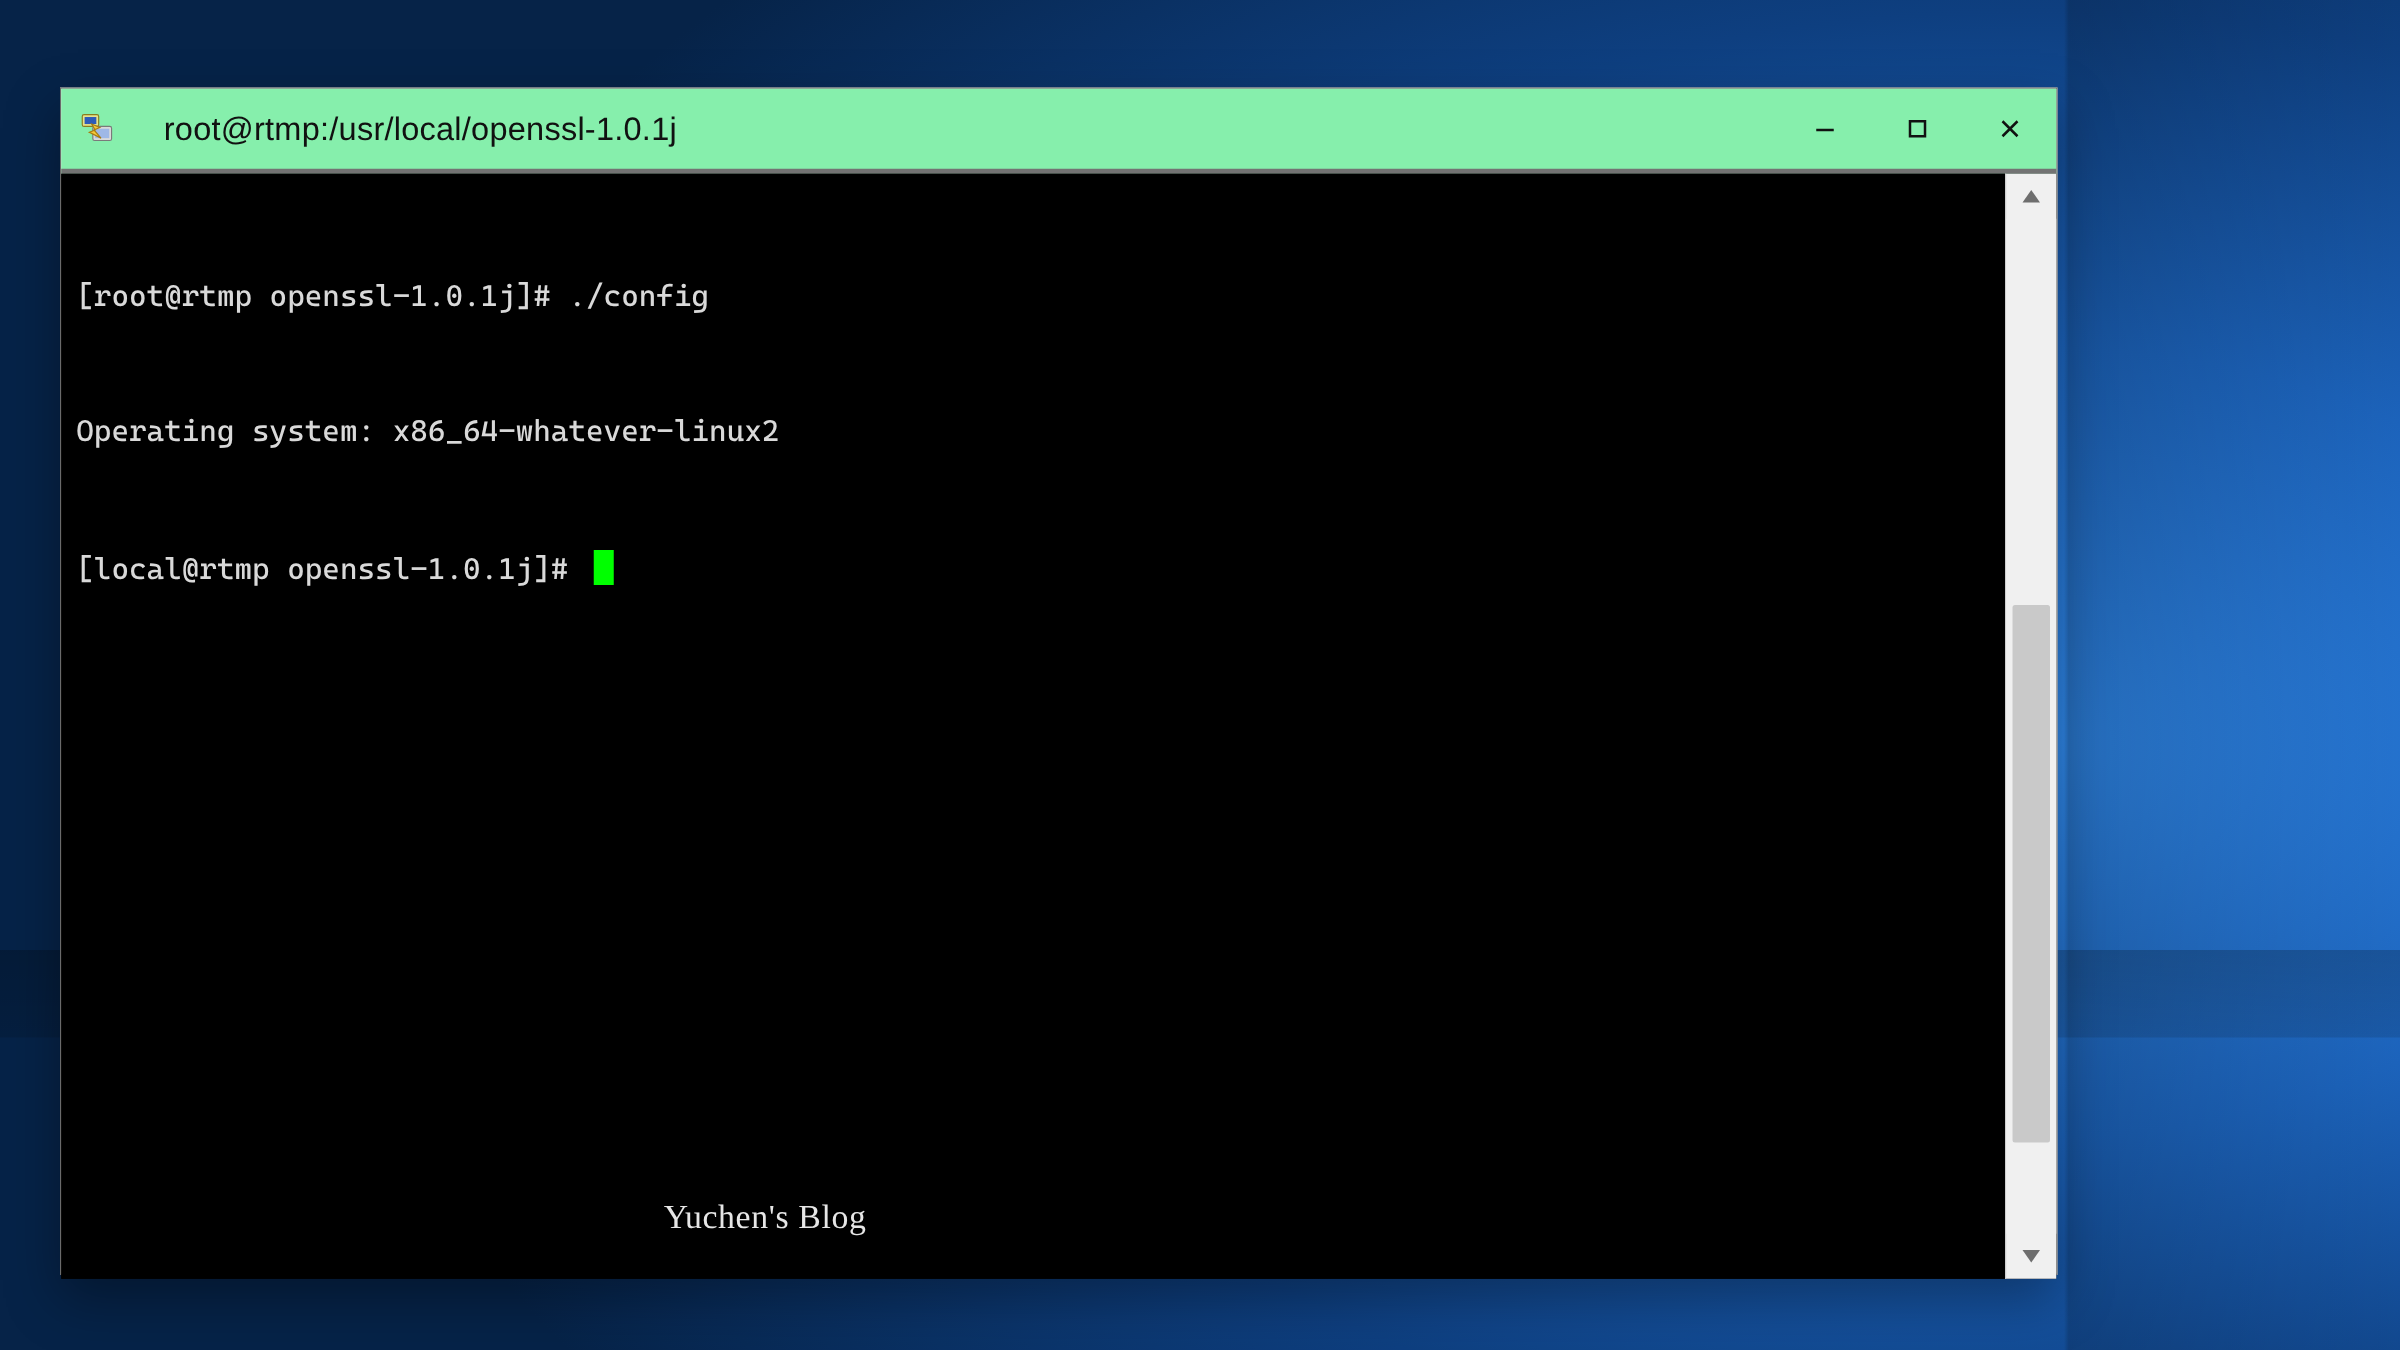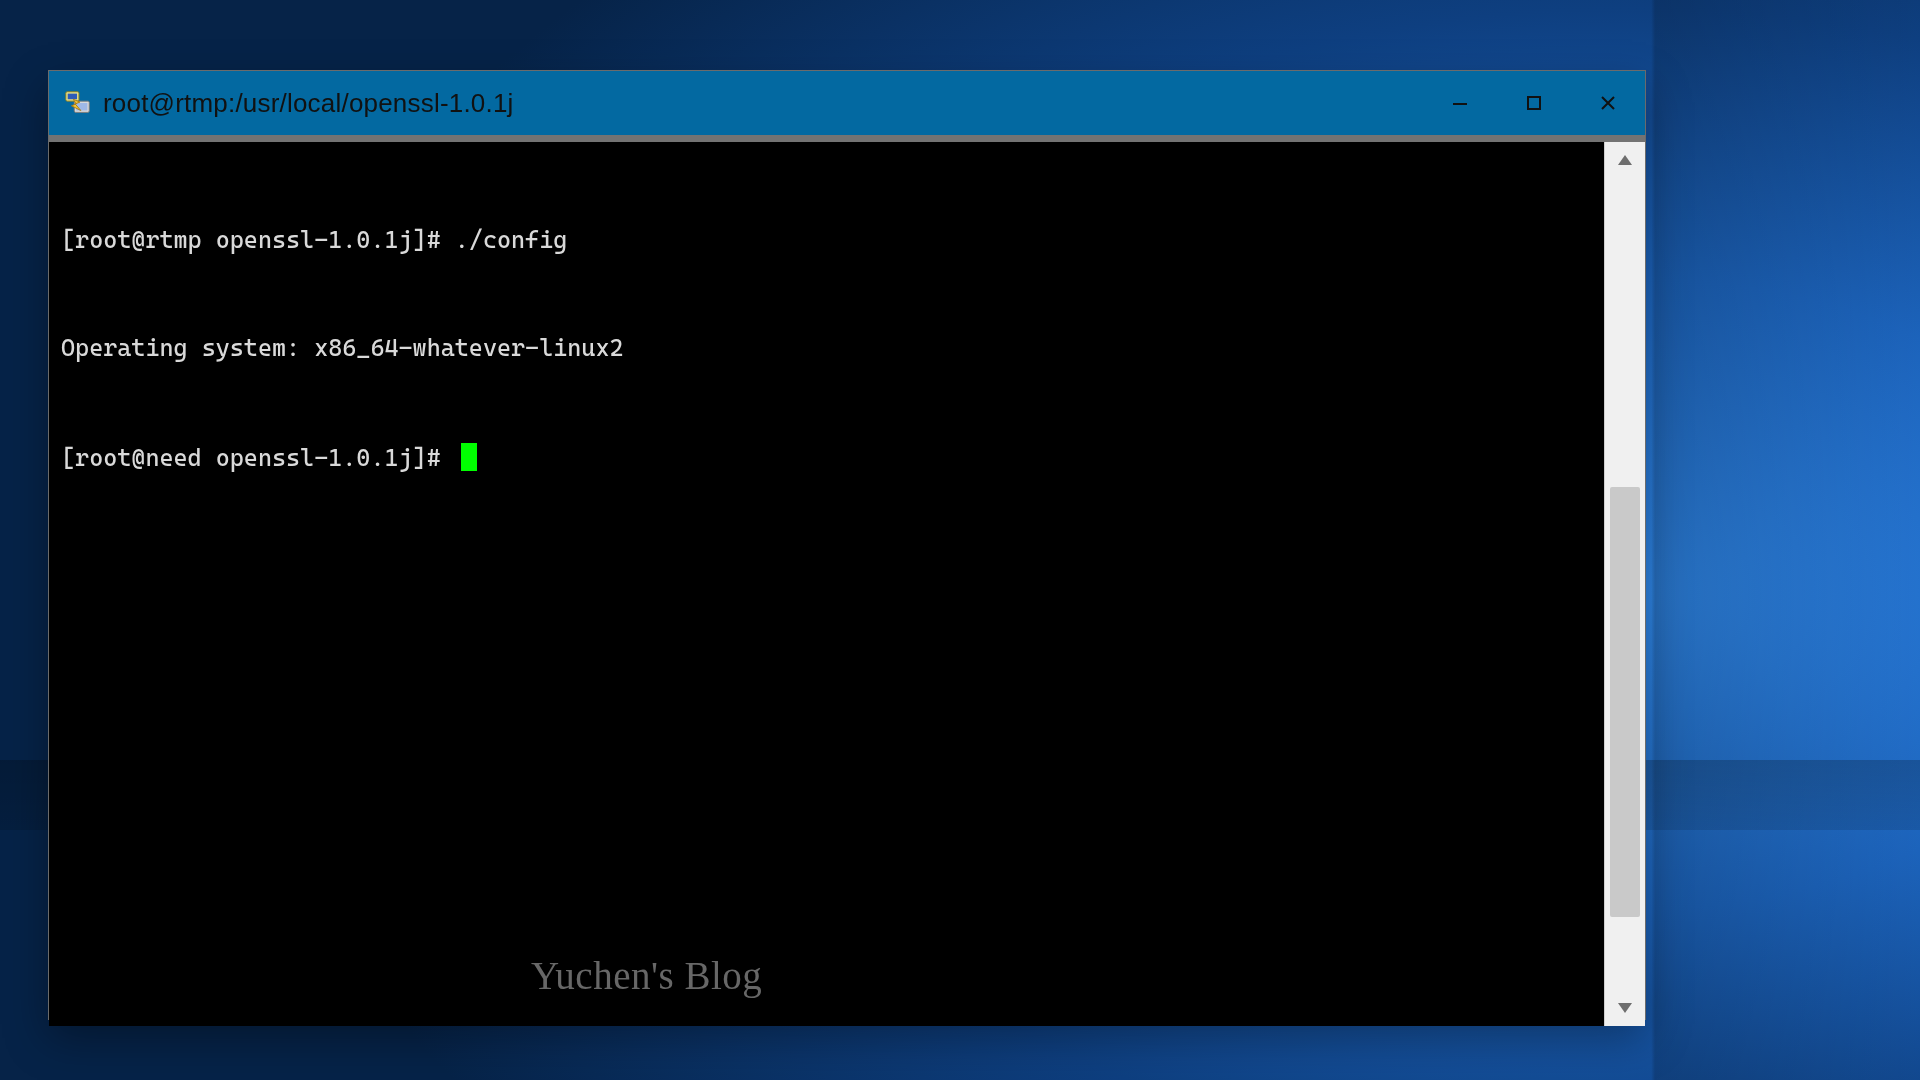--- a/index.html
+++ b/index.html
@@ -25,22 +25,23 @@
     position: absolute;
     left: 48px; top: 70px;
     width: 1596px; height: 948px;
     background: #fff;
     border: 1px solid #6b6b6b;
     box-shadow: 0 18px 40px rgba(0,0,0,0.35);
   }
   .titlebar {
     height: 64px;
     display: flex; align-items: center;
-    background: #0369a1;
-    border-bottom: 7px solid #737373;
+    background: #86efac;
+    border-bottom: 4px solid #737373;
+    gap: 28px;
   }
   .titlebar .app-icon {
     width: 30px; height: 30px; margin: 0 10px 0 14px; position: relative;
   }
   
   .app-icon svg { width: 30px; height: 30px; display:block; }
   .title-text {
     font-size: 26px; color: #111; letter-spacing: .2px;
     white-space: nowrap; overflow: hidden; text-overflow: ellipsis;
     flex: 0 1 auto;
@@ -74,23 +75,23 @@
   }
   .terminal-line { white-space: pre; }
   .cursor {
     display:inline-block; width: 16px; height: 28px;
     background: #00ff00;
     transform: translateY(5px);
     margin-left: 6px;
   }
   .watermark {
     position:absolute; left: 482px; bottom: 32px;
-    color: #737373; opacity: .9;
+    color: #ffffff; opacity: .9;
     font-family: "Comic Sans MS","Segoe Script","Brush Script MT",cursive;
-    font-size: 39px; letter-spacing: .5px;
+    font-size: 27px; letter-spacing: .5px;
     text-shadow: 0 1px 0 rgba(0,0,0,0.5);
   }
 
   
   .v-scroll {
     flex: 0 0 40px;
     background: #f0f0f0;
     border-left: 1px solid #cfcfcf;
     display:flex; flex-direction:column;
     align-items: stretch;
@@ -149,21 +150,21 @@
             <path d="M4 4 L16 16 M16 4 L4 16" stroke="#111" stroke-width="2" fill="none"></path>
           </svg>
       </div>
     </div>
   </div>
 
   <div class="client">
     <div class="terminal">
       <div class="terminal-line">[root@rtmp openssl-1.0.1j]# ./config</div>
       <div class="terminal-line">Operating system: x86_64-whatever-linux2</div>
-      <div class="terminal-line"><span>[root@need openssl-1.0.1j]# </span><span class="cursor"></span></div>
+      <div class="terminal-line"><span>[local@rtmp openssl-1.0.1j]# </span><span class="cursor"></span></div>
 
       <div class="watermark">Yuchen's Blog</div>
     </div>
 
     <div class="v-scroll">
       <div class="sb-btn">
         <span class="chev up"></span>
       </div>
       <div class="sb-track">
         <div class="sb-thumb"></div>

